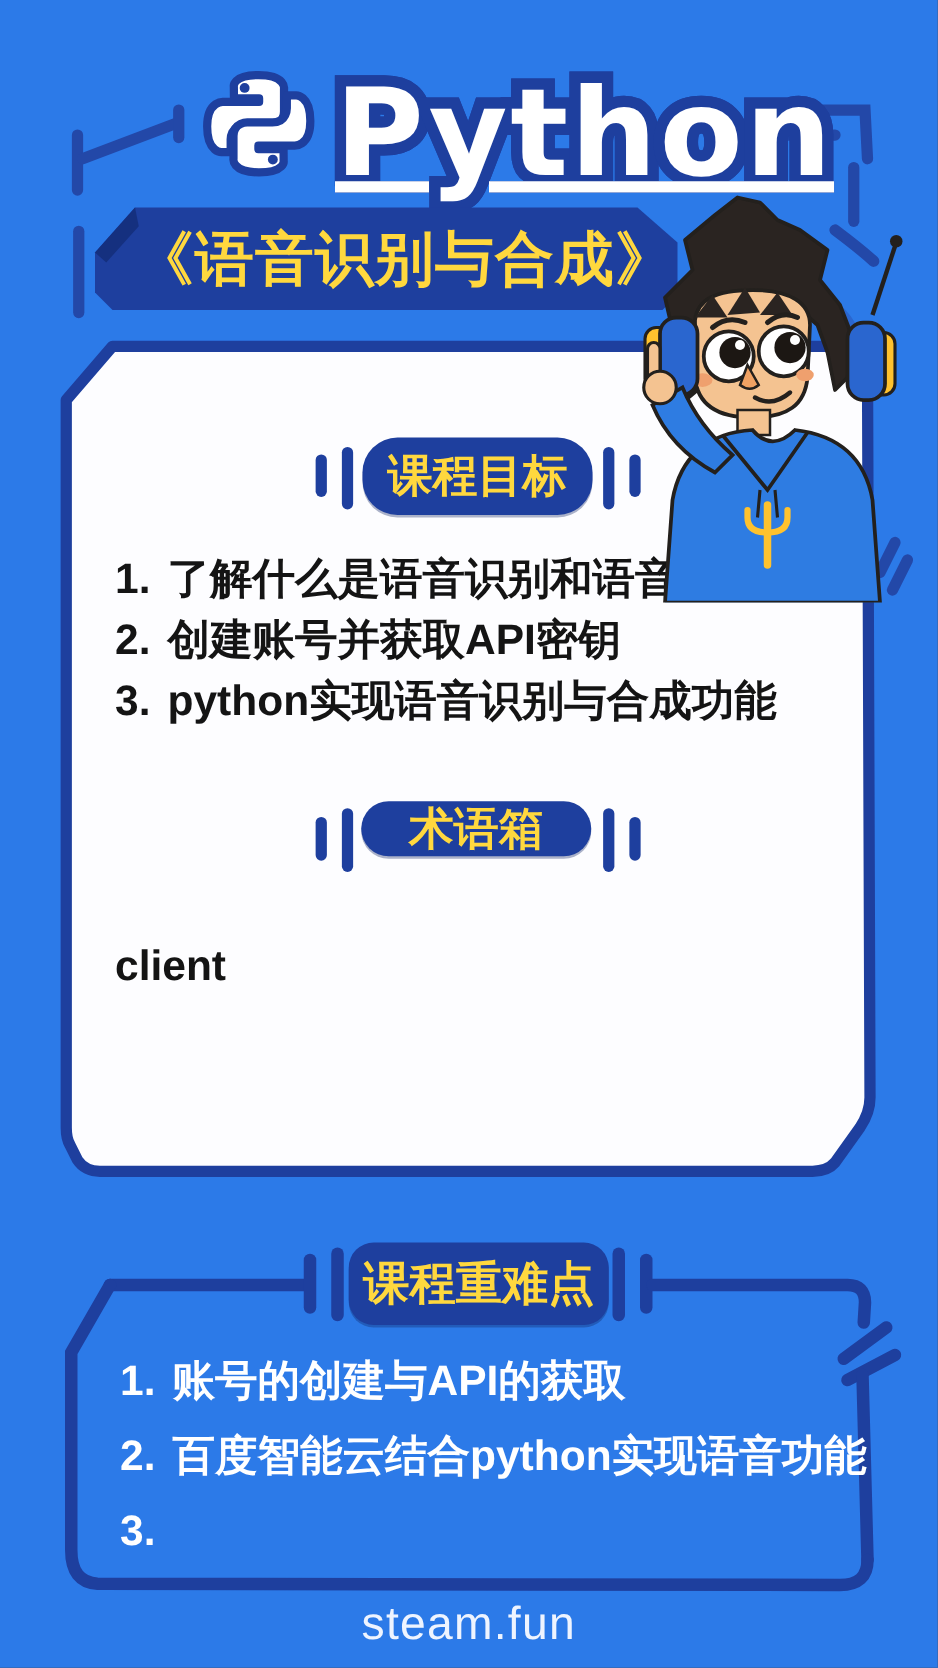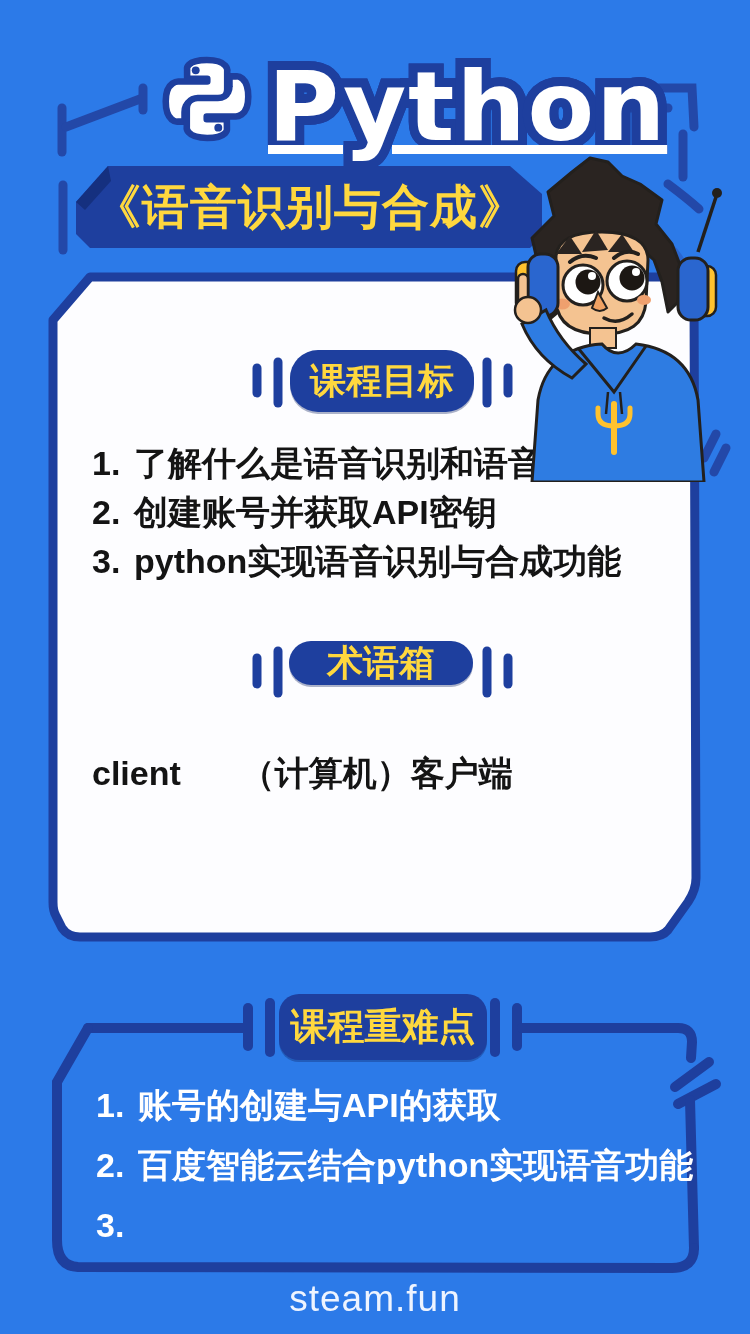--- a/index.html
+++ b/index.html
@@ -17,21 +17,21 @@
   .py-title{position:absolute;left:268px;top:52px;width:320px;height:120px;}
   .py-title span{position:absolute;left:0;top:0;white-space:nowrap;
       font-family:"DejaVu Sans","Liberation Sans",sans-serif;
       font-weight:800;font-size:97px;line-height:110px;letter-spacing:2px;text-decoration:underline;}
   .py-title .stroke{color:var(--navy);-webkit-text-stroke:18px var(--navy);
       text-shadow:0 0 0 var(--navy);}
   .py-title .fill{color:#fff;}
 
   
   .banner{position:absolute;left:74px;top:164px;width:470px;height:86px;}
-  .banner .banner-label{position:absolute;left:6px;top:0;width:460px;height:86px;
+  .banner .banner-label{position:absolute;left:20px;top:0;width:460px;height:86px;
       display:flex;align-items:center;justify-content:center;
       color:var(--yellow);font-size:47px;font-weight:700;letter-spacing:1px;
       white-space:nowrap;}
 
   
   .badge{position:absolute;background:var(--navy);border-radius:28px;
       display:flex;align-items:center;justify-content:center;
       color:var(--yellow);font-weight:700;white-space:nowrap;
       box-shadow:0 2px 0 rgba(16,37,99,.35);}
   .badge-goal{left:290px;top:350px;width:184px;height:62px;font-size:36px;}
@@ -164,21 +164,20 @@
       <span class="txt">python实现语音识别与合成功能</span>
     </div>
   </div>
 
   <div class="badge badge-term">
     <span>术语箱</span>
   </div>
 
   <div class="term-row">
     <span class="word">client</span>
-    <span class="meaning">（计算机）客户端</span>
   </div>
 
   <div class="badge badge-kp">
     <span>课程重难点</span>
   </div>
 
   <div class="list kp-list">
     <div class="li">
       <span class="num">1.</span>
       <span class="txt">账号的创建与API的获取</span>

